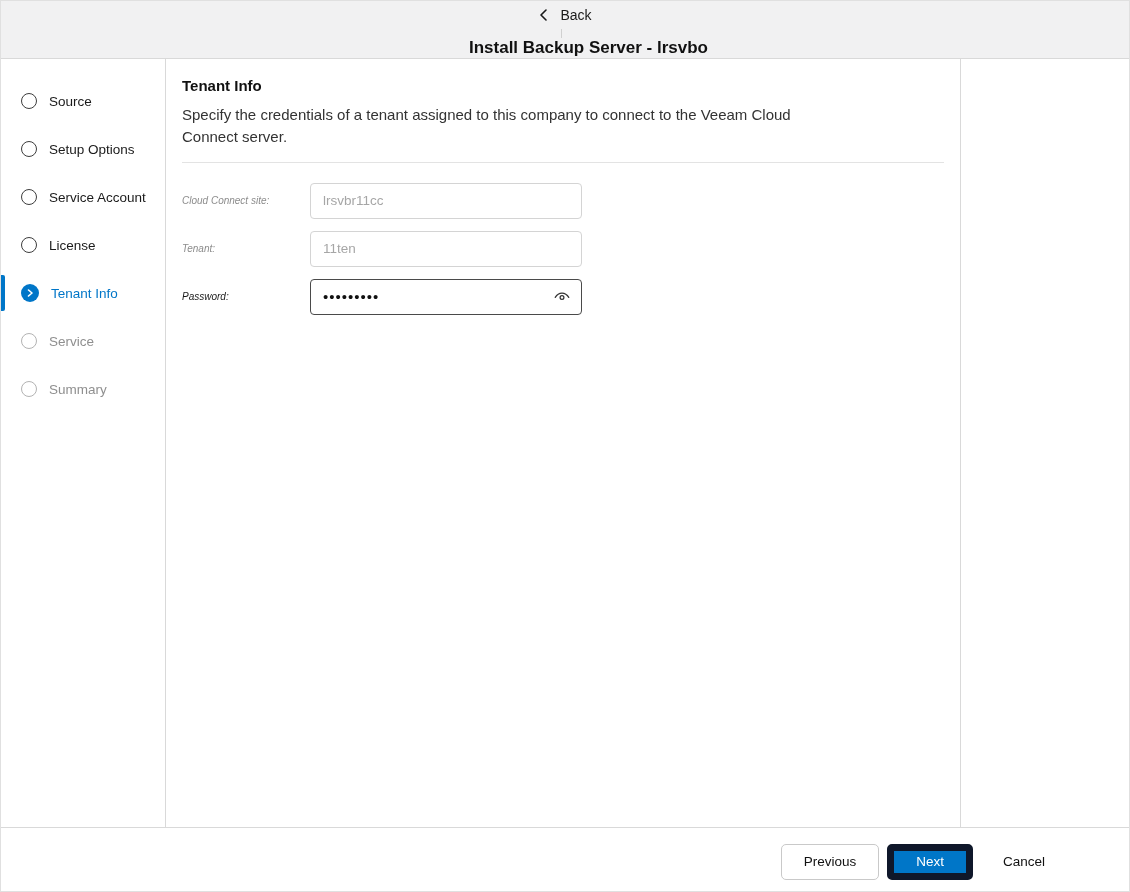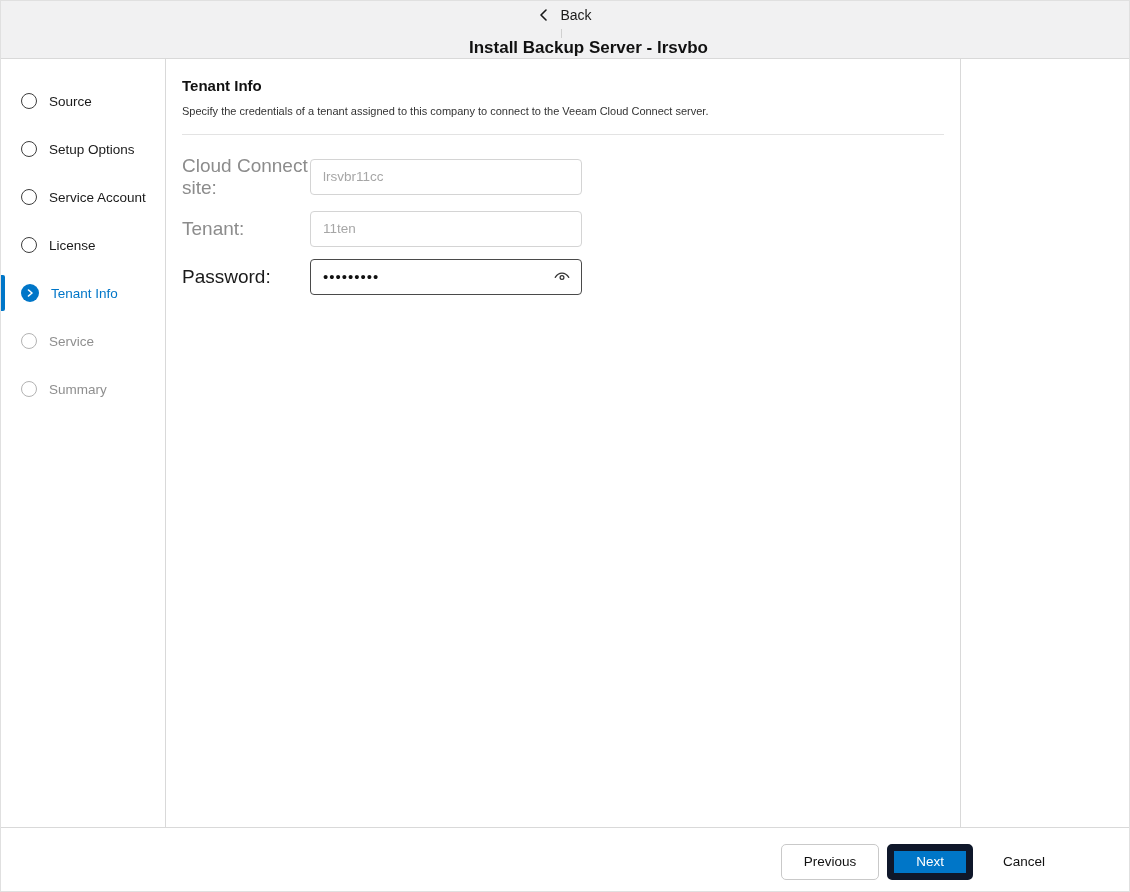--- a/index.html
+++ b/index.html
@@ -82,36 +82,37 @@
 
   
   .main {
     width: 795px;
     flex: none;
     border-right: 1px solid #d9d9d9;
     padding: 18px 16px 0 16px;
   }
   .main-title { font-size: 15px; font-weight: 700; color: #111; margin-bottom: 10px; }
   .main-desc {
-    font-size: 11px; color: #333;
+    font-size: 15px; color: #333;
     line-height: 1.45;
     max-width: 640px;
     margin-bottom: 14px;
   }
   .main-divider { height: 1px; background: #e3e3e3; margin: 0 0 20px 0; }
 
   .form-row {
     display: flex; align-items: center;
     margin-bottom: 12px;
   }
   .form-label {
     width: 128px;
-    font-size: 19px;
+    font-size: 10px;
     color: #8c8c8c;
     flex: none;
+    font-style: italic;
   }
   .form-row.enabled .form-label { color: #1a1a1a; }
   .input-wrap { position: relative; width: 272px; }
   .text-input {
     width: 272px; height: 36px;
     border: 1px solid #d4d4d4;
     border-radius: 4px;
     padding: 0 12px;
     font-family: inherit;
     font-size: 13.5px;

